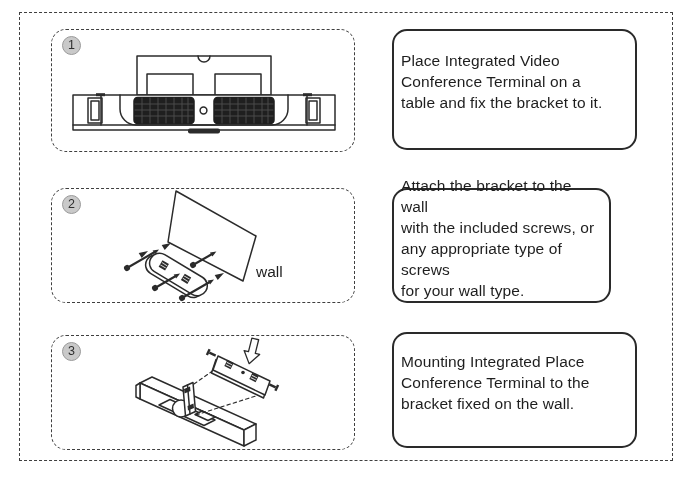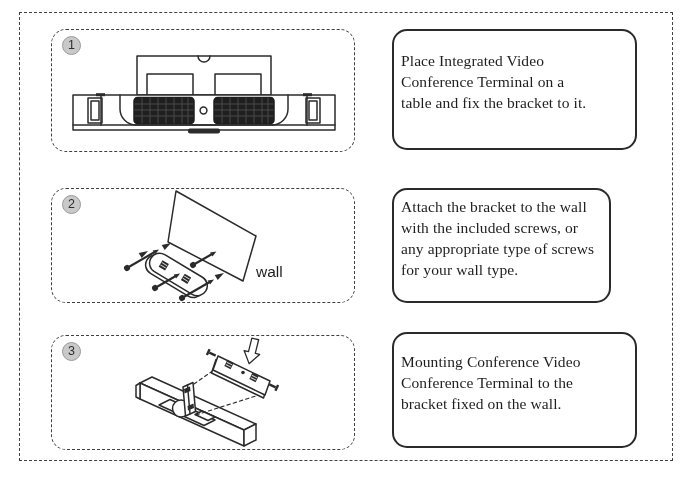--- a/index.html
+++ b/index.html
@@ -21,21 +21,21 @@
   #panel2{left:51px;top:188px;width:304px;height:115px;}
   #panel3{left:51px;top:335px;width:304px;height:115px;}
   .badge{
     position:absolute;left:10px;top:6px;width:17px;height:17px;
     border-radius:50%;background:#c9c9c9;border:1px solid #9a9a9a;
     color:#2f2f2f;font-size:12.5px;line-height:16px;text-align:center;z-index:2;
   }
   .tbox{
     position:absolute;box-sizing:border-box;background:#fff;
     border:2px solid #2a2a2a;border-radius:15px;
-    display:flex;align-items:center;padding:0 8px 16px 7px;font-family:Liberation Serif, serif;
+    display:flex;align-items:center;padding:0 8px 16px 7px;
   }
   .instr{
     font-size:15.5px;line-height:21px;white-space:pre-line;letter-spacing:0.1px;
   }
   #tbox1{left:392px;top:29px;width:245px;height:121px;}
   #tbox2{left:392px;top:188px;width:219px;height:115px;}
   #tbox3{left:392px;top:332px;width:245px;height:116px;}
   svg .ln{stroke:#2b2b2b;stroke-width:1.5;fill:none;stroke-linejoin:round;stroke-linecap:round;}
 </style>
 </head>
@@ -205,17 +205,17 @@
           </g>
         </g>
 
         <g transform="translate(200 16) rotate(14)">
           <path d="M-3.5,-13.5 h7 v14 h4.5 l-8,11.5 -8,-11.5 h4.5 z" fill="#fff" stroke-width="1.3"></path>
         </g>
       </g>
     </svg>
   </div>
   <div class="tbox" id="tbox3">
-    <div class="instr">Mounting Conference Video
+    <div class="instr">Mounting Integrated Place
 Conference Terminal to the
 bracket fixed on the wall.</div>
   </div>
 </section>
 
 </body></html>

